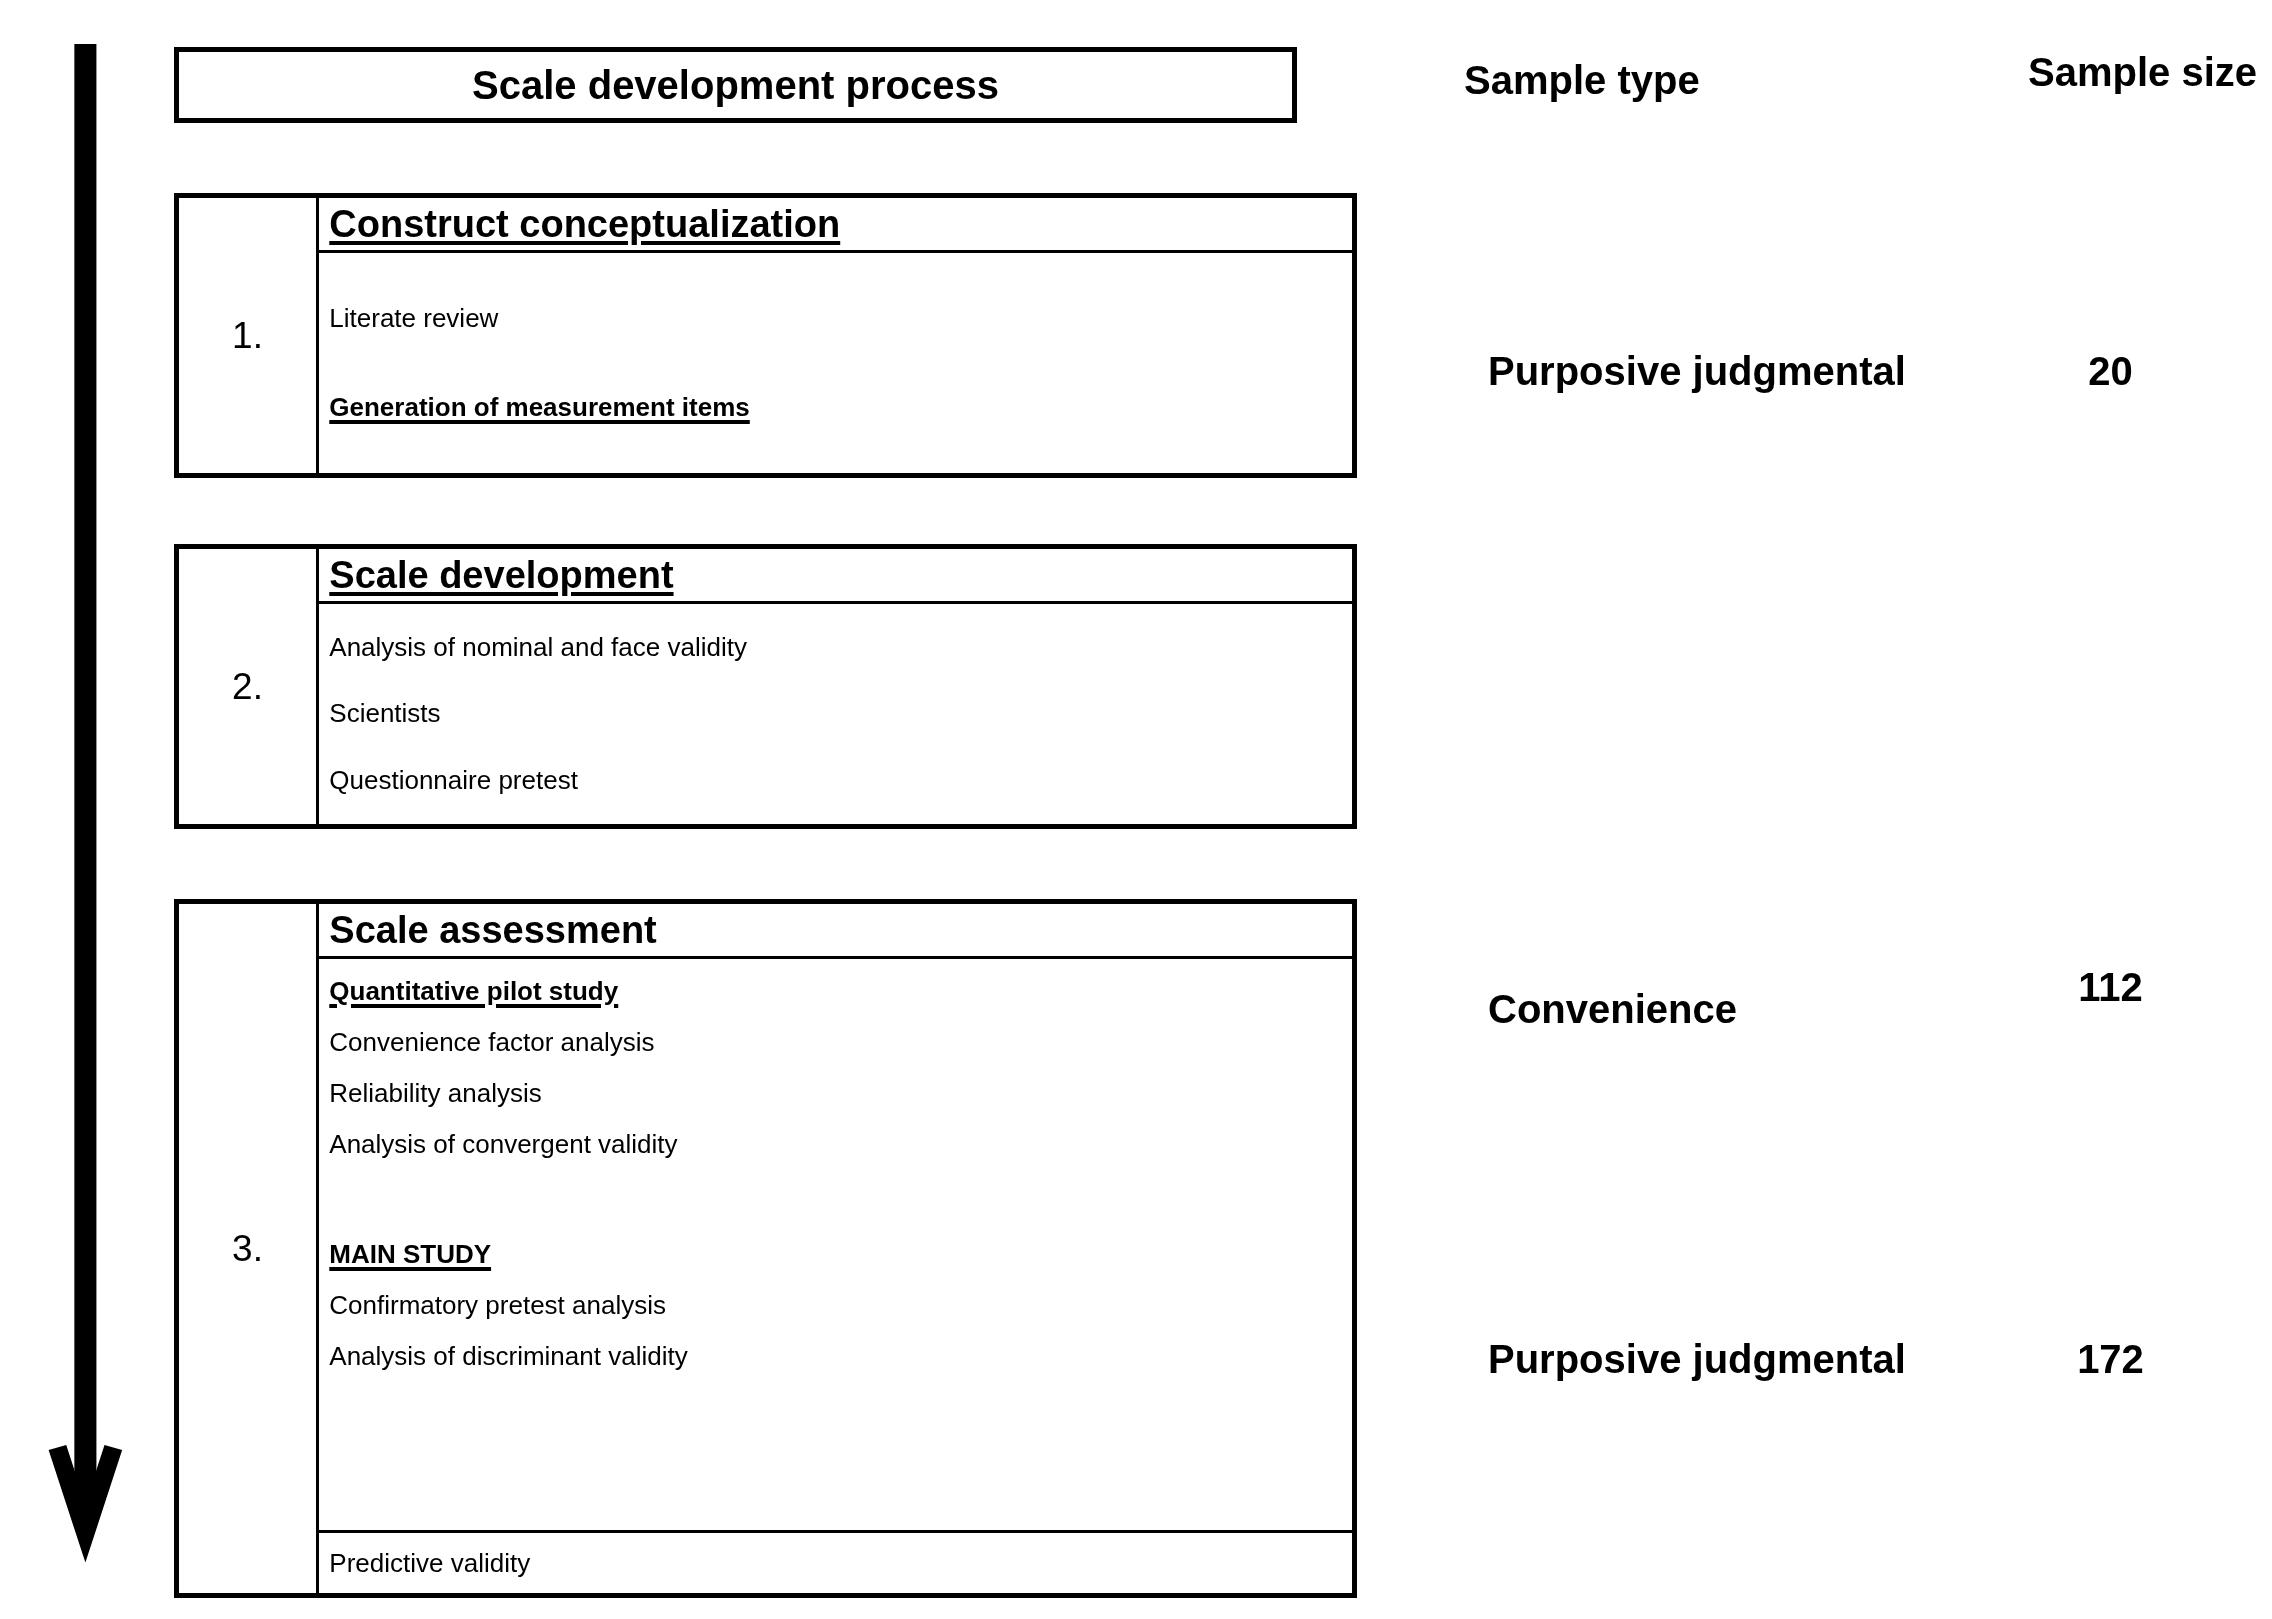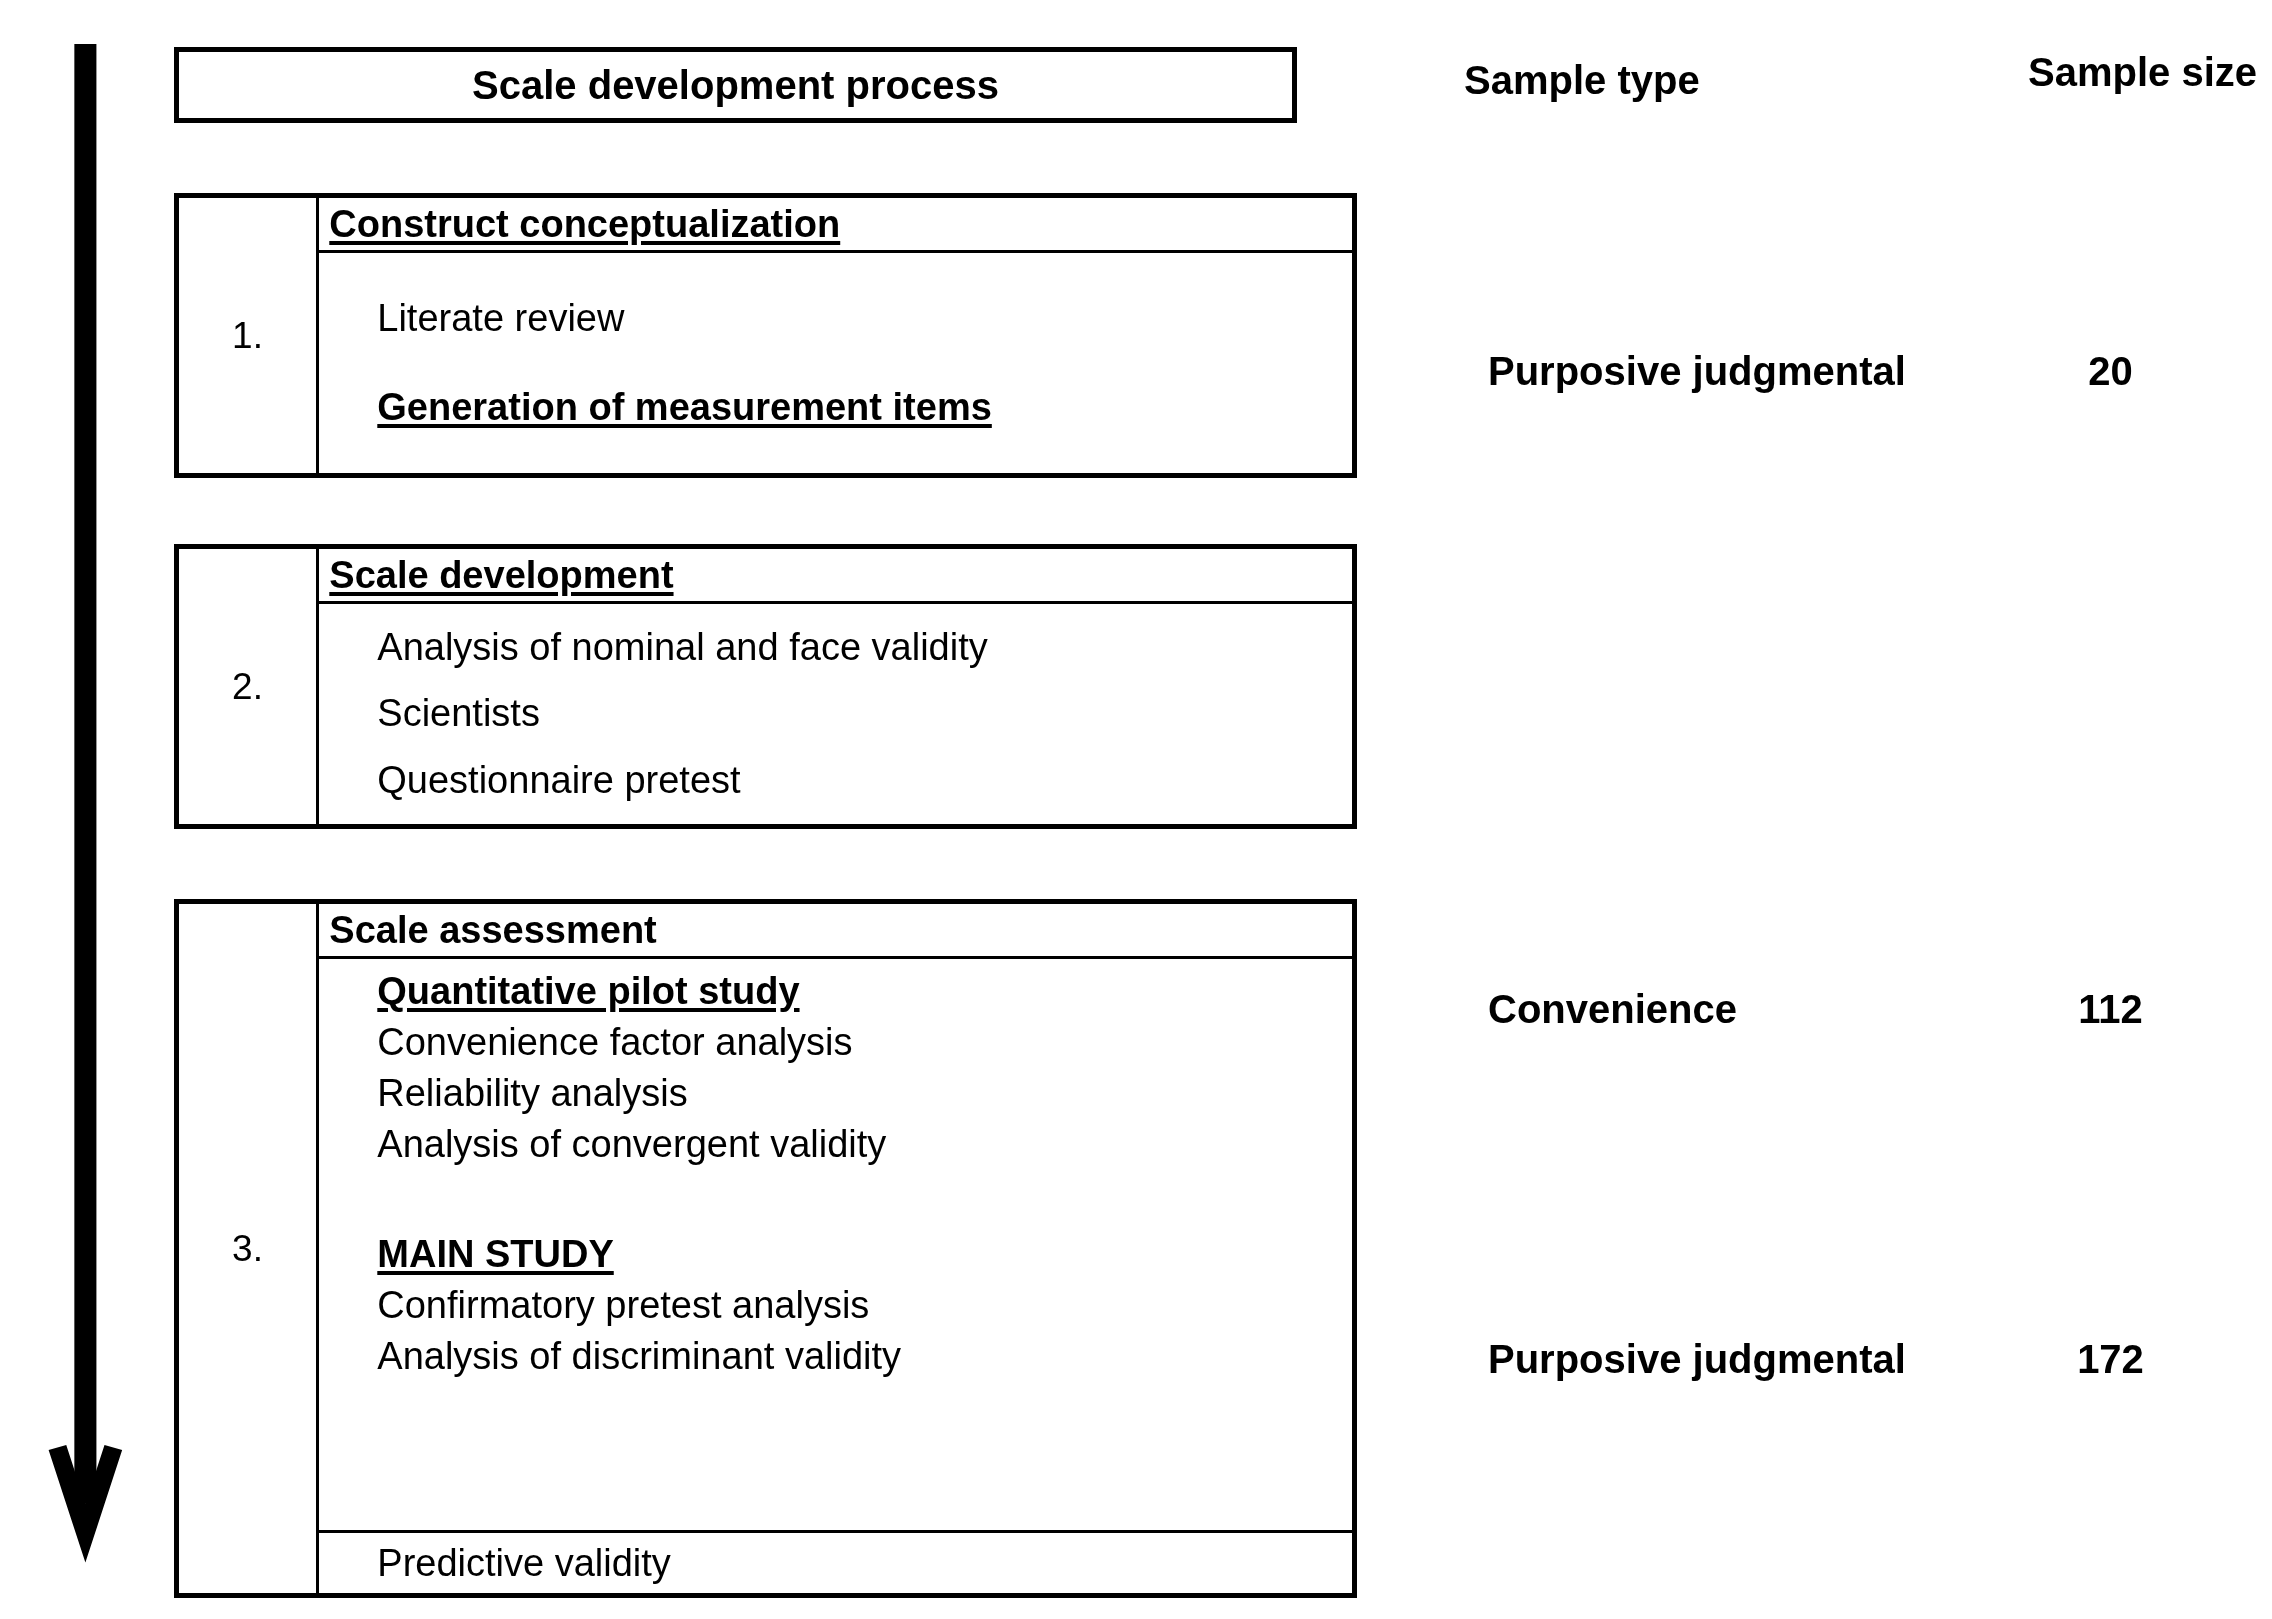--- a/index.html
+++ b/index.html
@@ -109,24 +109,23 @@
     flex: 1 1 auto;
     padding: 7.4px 0 2.9px 10.3px;
     box-sizing: border-box;
     display: flex;
     flex-direction: column;
     justify-content: flex-start;
   }
   .stage-body.pad-even { justify-content: space-evenly; padding-top: 2.9px; padding-bottom: 2.9px; }
 
   .item-line {
-    font-size: 38px;
+    font-size: 26px;
     line-height: 51px;
     white-space: nowrap;
-    margin-left: 48px;
   }
   .item-line.bold { font-weight: bold; }
   .item-line.spacer { height: 59px; }
 
   
   .stage-footer-row {
     border-top: 3.7px solid #000000;
     box-sizing: border-box;
     padding: 4.4px 0 4.4px 10.3px;
   }
@@ -145,21 +144,21 @@
     position: absolute;
     width: 221px;
     text-align: center;
     font-weight: bold;
     font-size: 40px;
     line-height: 46px;
   }
   #sample-type-1 { top: 348px; }
   #sample-size-1 { left: 2000px; top: 348px; }
   #sample-type-2 { top: 986px; }
-  #sample-size-2 { left: 2000px; top: 986px; }
+  #sample-size-2 { left: 2000px; top: 964px; }
   #sample-type-3 { top: 1336px; }
   #sample-size-3 { left: 2000px; top: 1336px; }
 </style>
 </head>
 <body>
 
 <div id="process-arrow">
   <svg width="96" height="1537" viewBox="0 0 130 2090" xmlns="http://www.w3.org/2000/svg">
     <rect x="41" y="0" width="30" height="1985" fill="#000000"></rect>
     <path d="M 6 1912 L 56 2065 L 106 1912 L 82 1905 L 56 1985 L 30 1905 Z" fill="#000000"></path>

